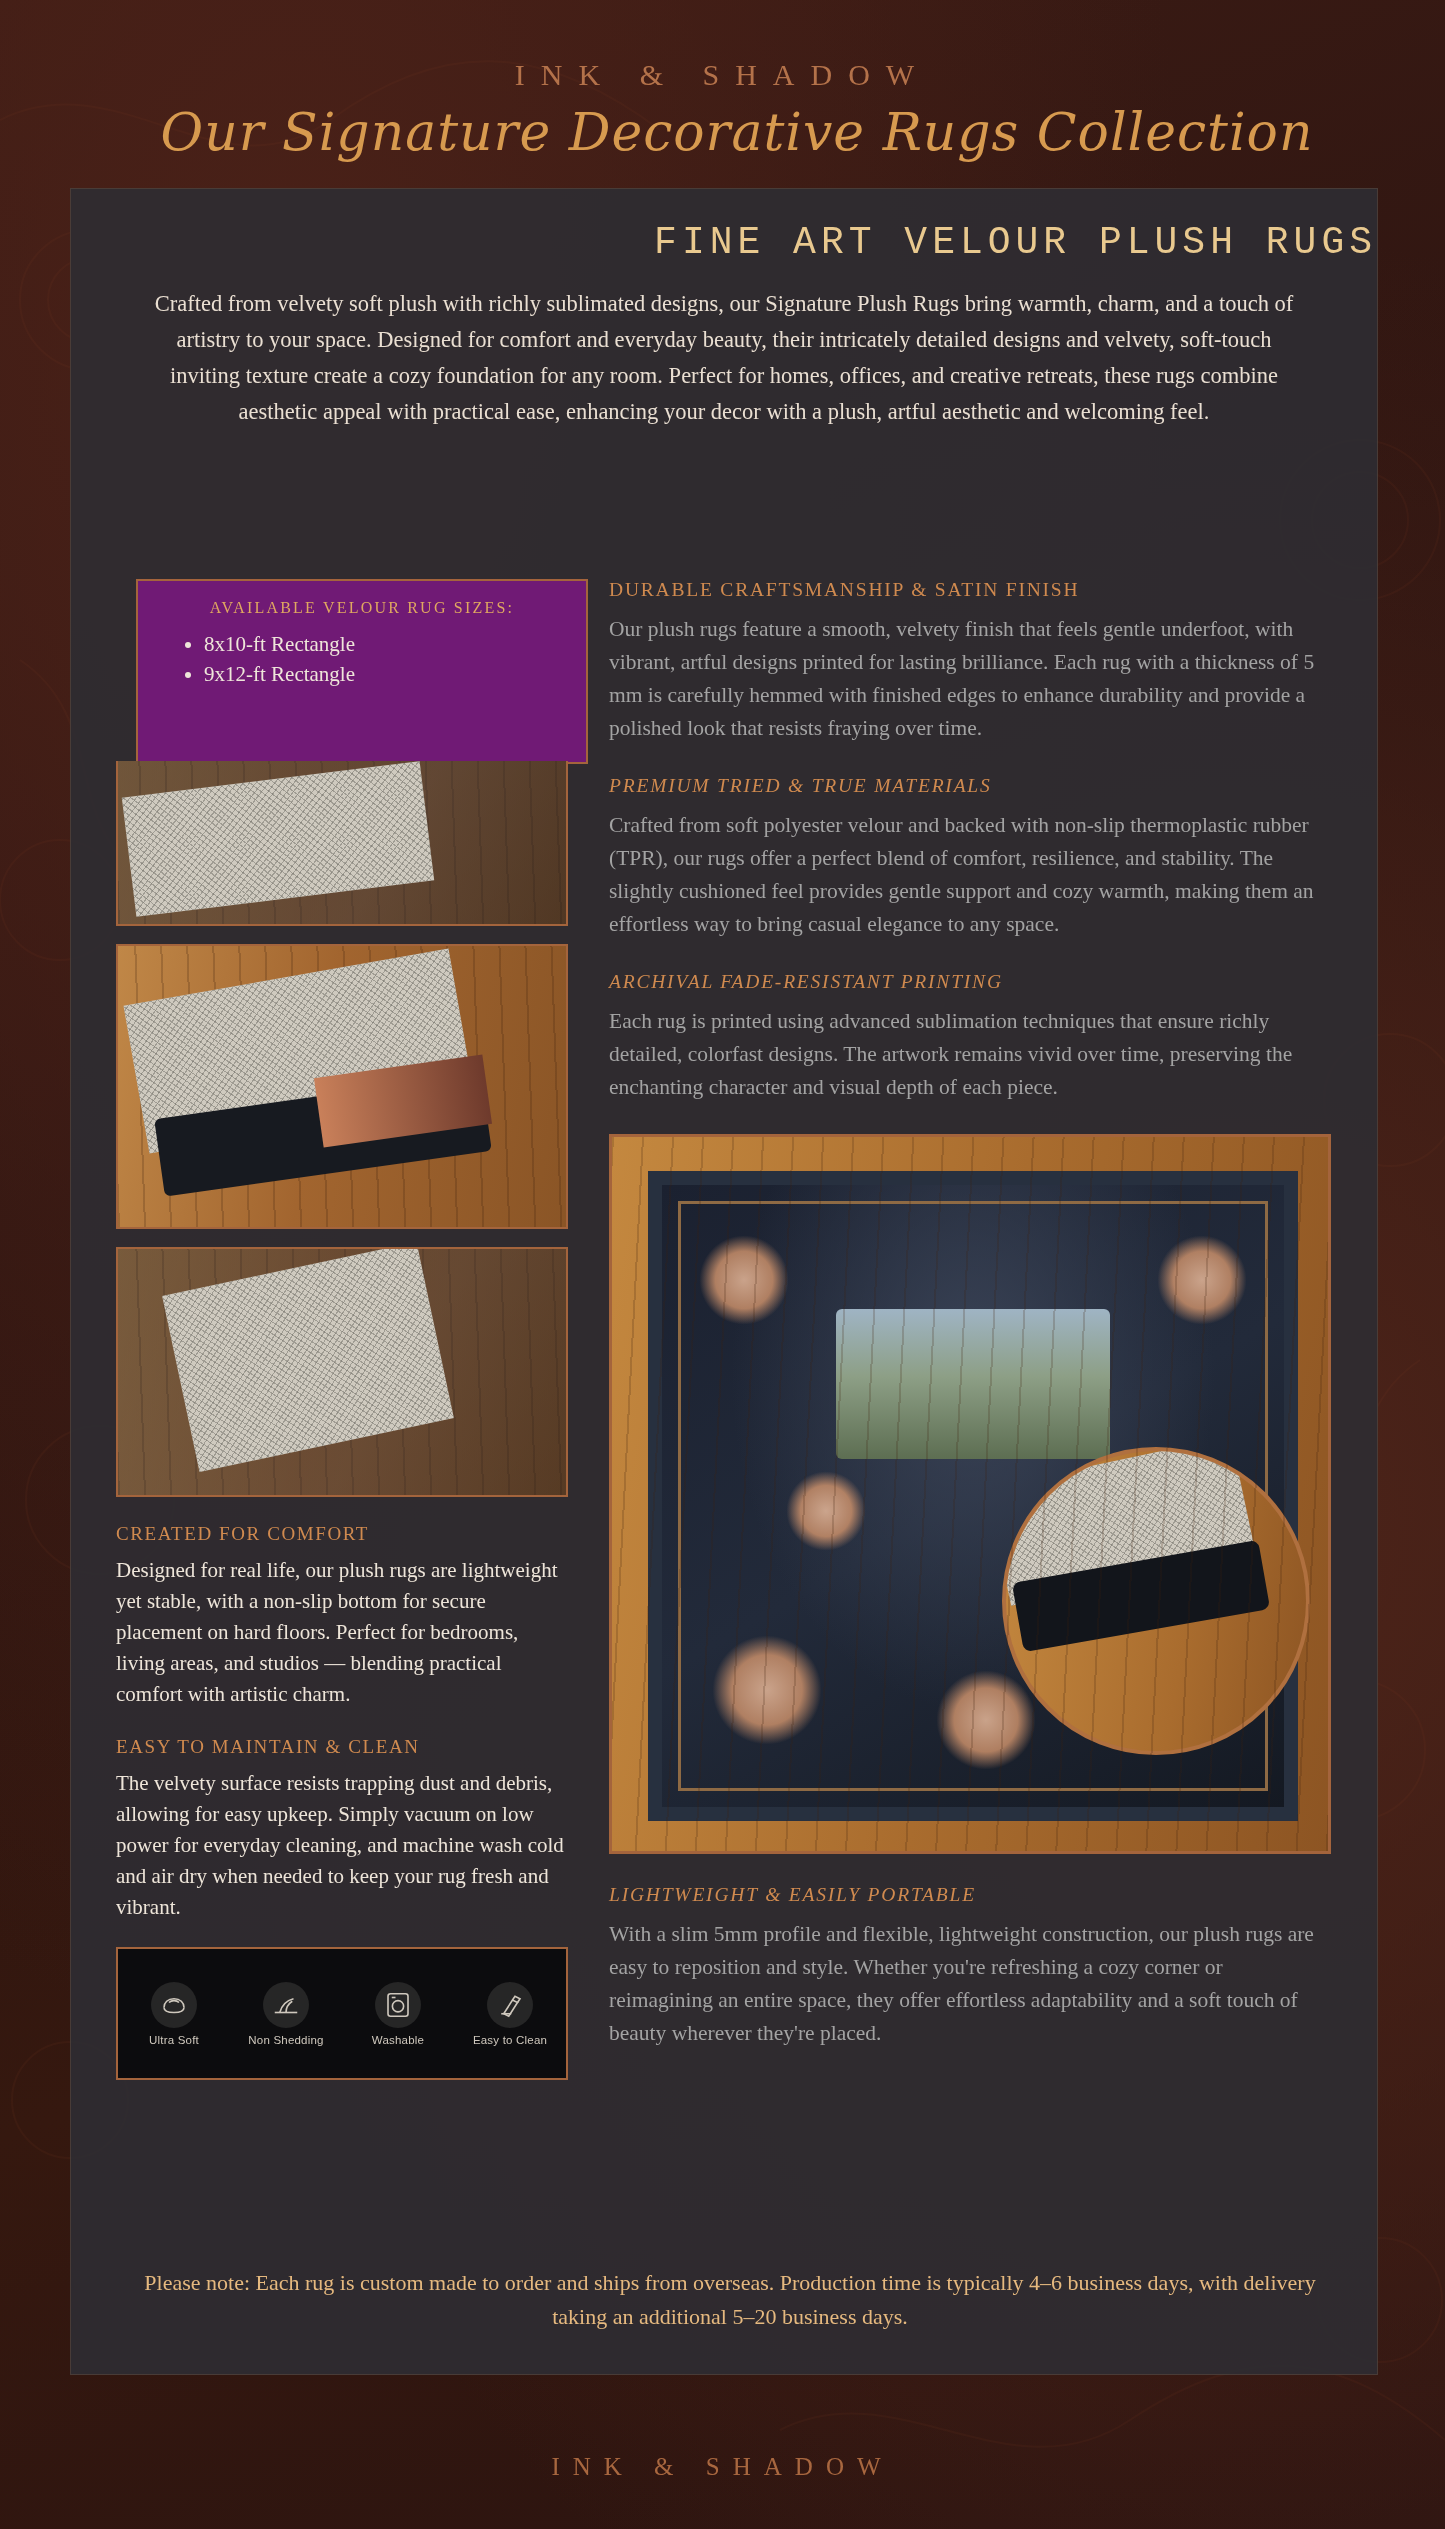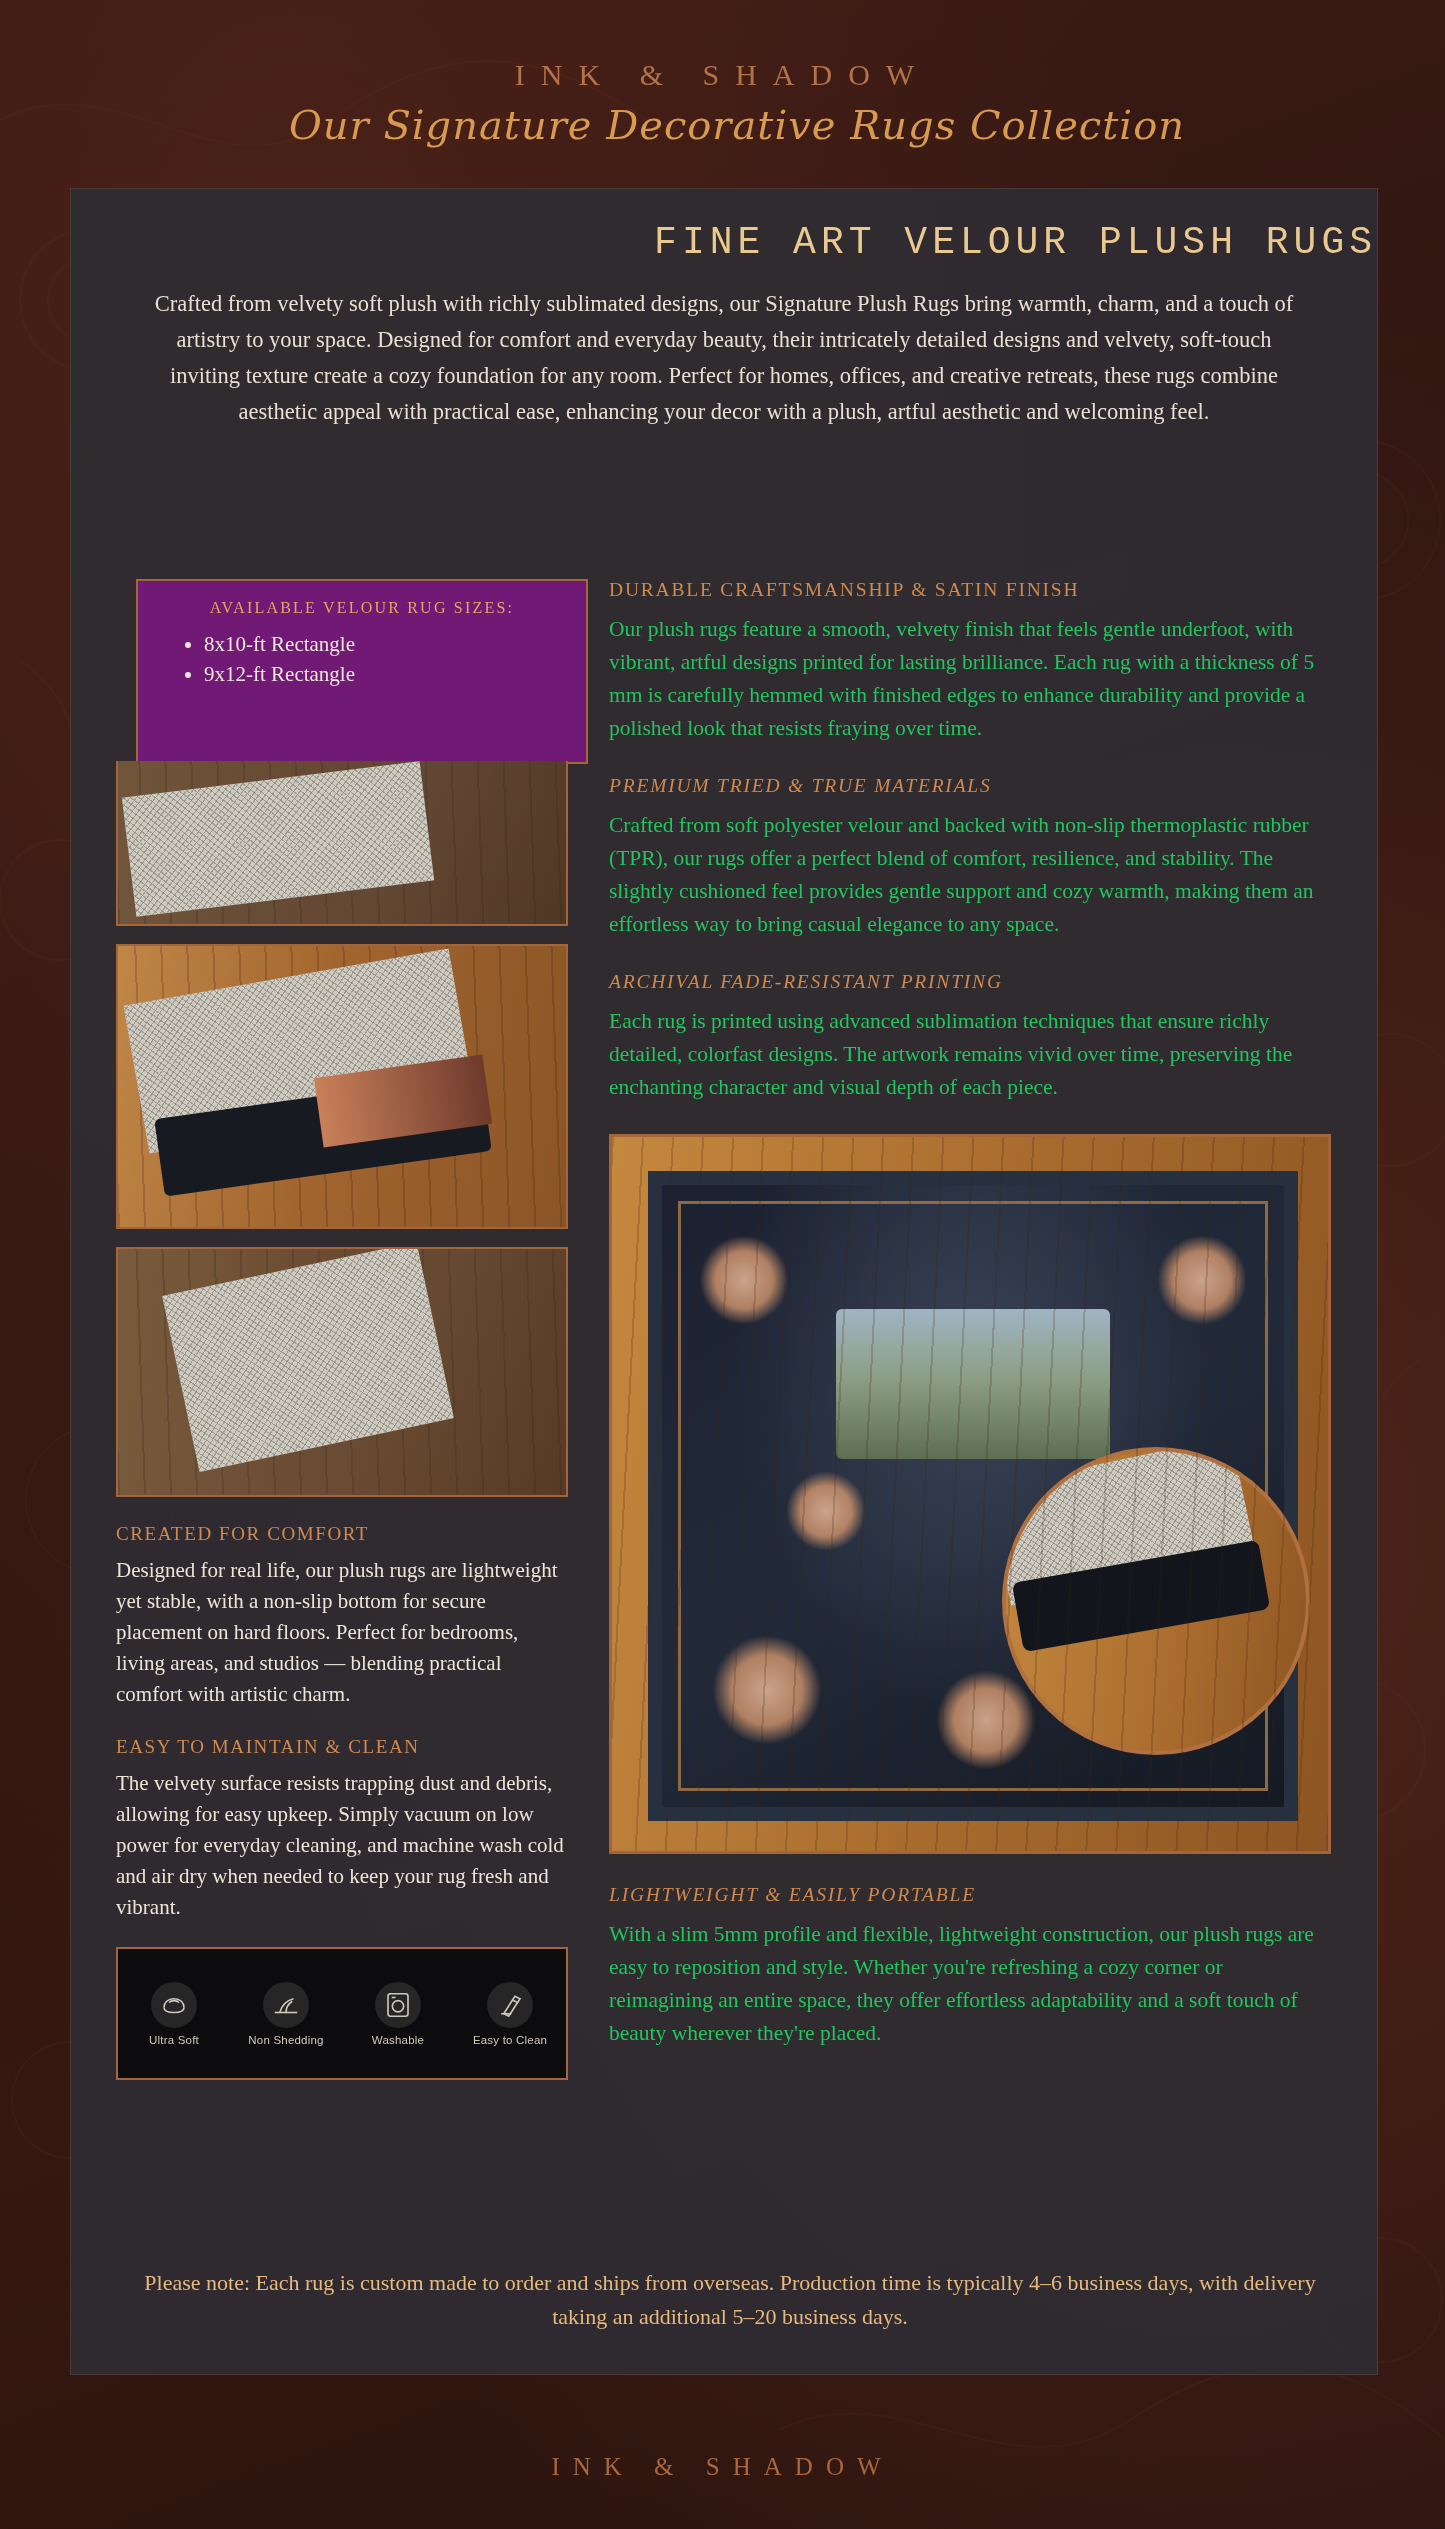--- a/index.html
+++ b/index.html
@@ -43,21 +43,21 @@
   .brand-top {
     margin-top: 58px;
     font-size: 30px;
     letter-spacing: 16px;
     color: #b4724a;
     font-family: "Liberation Serif", serif;
     text-transform: uppercase;
   }
   .brand-sub {
     margin-top: 10px;
-    font-size: 40px;
+    font-size: 52px;
     color: #d79a4f;
     font-family: "DejaVu Serif", serif;
     font-style: italic;
     letter-spacing: 1px;
     margin-left: 29px;
   }
 
   
   .panel {
     position: absolute;
@@ -219,21 +219,21 @@
     color: #d08a4f;
     font-size: 19.5px;
     letter-spacing: 1.8px;
     margin-bottom: 12px;
     font-family: "Liberation Serif", serif;
   }
   .r-h.mt { margin-top: 30px; font-style: italic; }
   .r-body {
     font-size: 21.5px;
     line-height: 33px;
-    color: #22c55e;
+    color: #a3a3a3;
   }
 
   .hero {
     margin-top: 30px;
     width: 722px;
     height: 720px;
     border: 3px solid #a4643c;
     box-sizing: border-box;
     position: relative;
     overflow: hidden;

